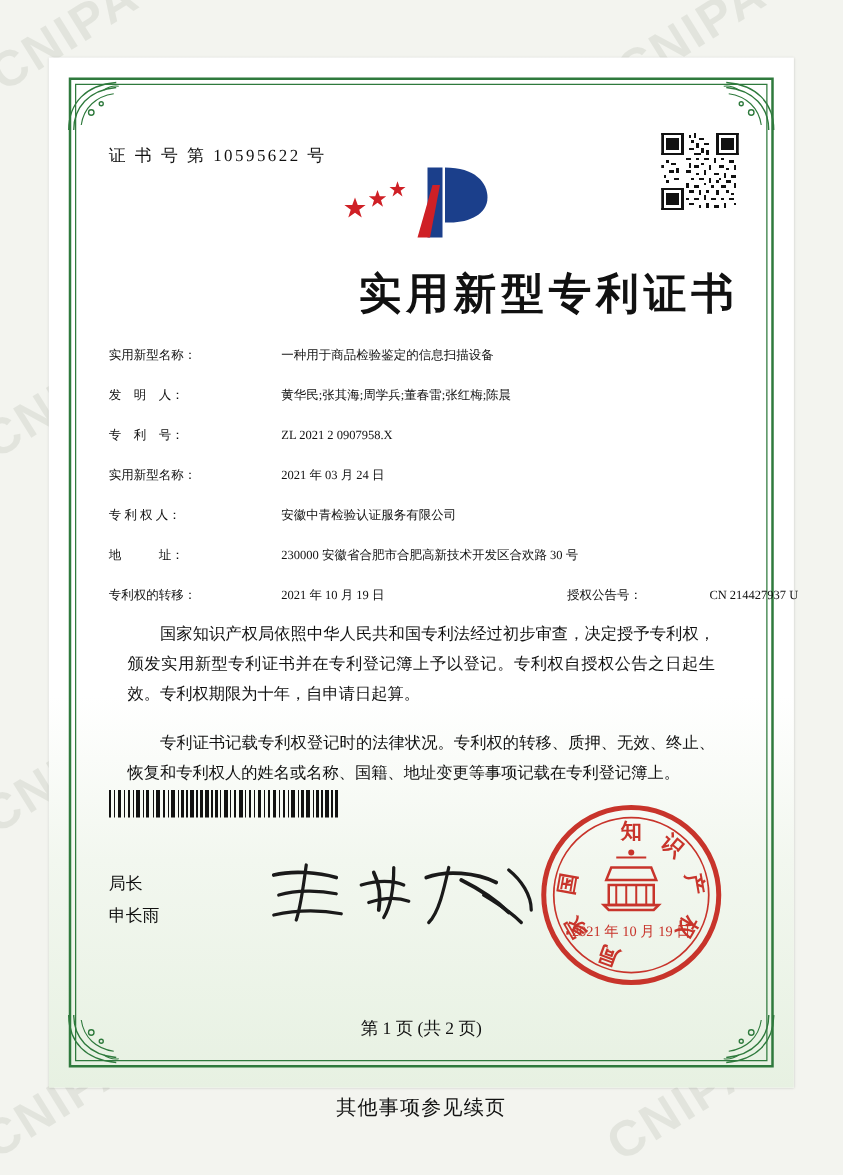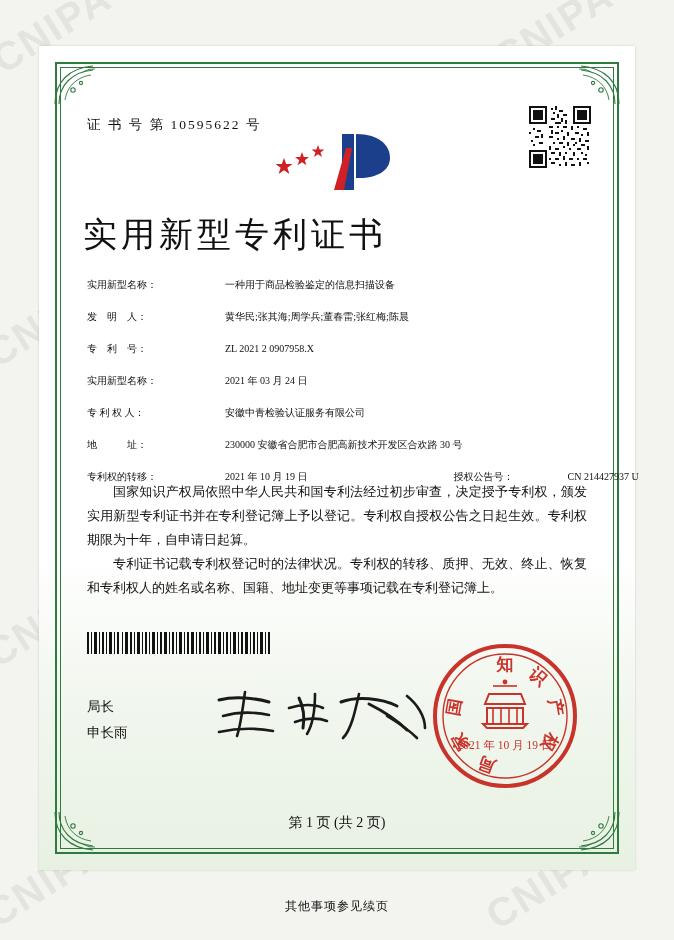--- a/index.html
+++ b/index.html
@@ -65,23 +65,23 @@
 
   
   .logo{
     position:absolute;left:50%;top:22px;transform:translateX(-50%);
     width:130px;height:76px;
   }
 
   
   .title{
     position:absolute;left:0;right:0;top:110px;
-    text-align:left;
+    text-align:right;
     font-size:34px;
-    font-weight:400;
+    font-weight:700;
     letter-spacing:4px;
     color:#111;
     font-family:"Liberation Serif","DejaVu Serif",serif;
   }
 
   .fields{position:absolute;left:4px;right:4px;top:176px;}
   .row{
     display:flex;
     align-items:flex-end;
     font-size:10px;
@@ -98,21 +98,21 @@
   .val{flex:1;}
   .row.two .val{flex:none;}
   .gap{width:54px;flex:none;}
   .lbl2{width:auto;flex:none;white-space:nowrap;}
 
   .paras{
     position:absolute;left:4px;right:4px;top:378px;
     font-size:13px;color:#111;line-height:1.85;
     text-align:justify;
   }
-  .paras p{margin:0;text-indent:2em;}
+  .paras p{margin:15px;text-indent:2em;}
 
   
   .barcode{
     position:absolute;left:4px;top:530px;
     width:184px;height:22px;
   }
 
   
   .sign-lbl{
     position:absolute;left:4px;top:592px;
@@ -136,23 +136,23 @@
     color:#c8342b;
     letter-spacing:0px;
   }
 
   .page-no{
     position:absolute;left:0;right:0;bottom:8px;
     text-align:center;font-size:14px;color:#111;
   }
 
   .footer-note{
-    position:absolute;left:0;right:0;top:898px;
+    position:absolute;left:0;right:0;top:876px;
     text-align:center;
-    font-size:12px;color:#111;letter-spacing:1px;
+    font-size:16px;color:#111;letter-spacing:1px;
   }
 </style>
 </head>
 <body>
 
 <span class="wm wm1">CNIPA</span>
 <span class="wm wm2">CNIPA</span>
 <span class="wm wm3">CNIPA</span>
 <span class="wm wm4">CNIPA</span>
 <span class="wm wm5">CNIPA</span>

